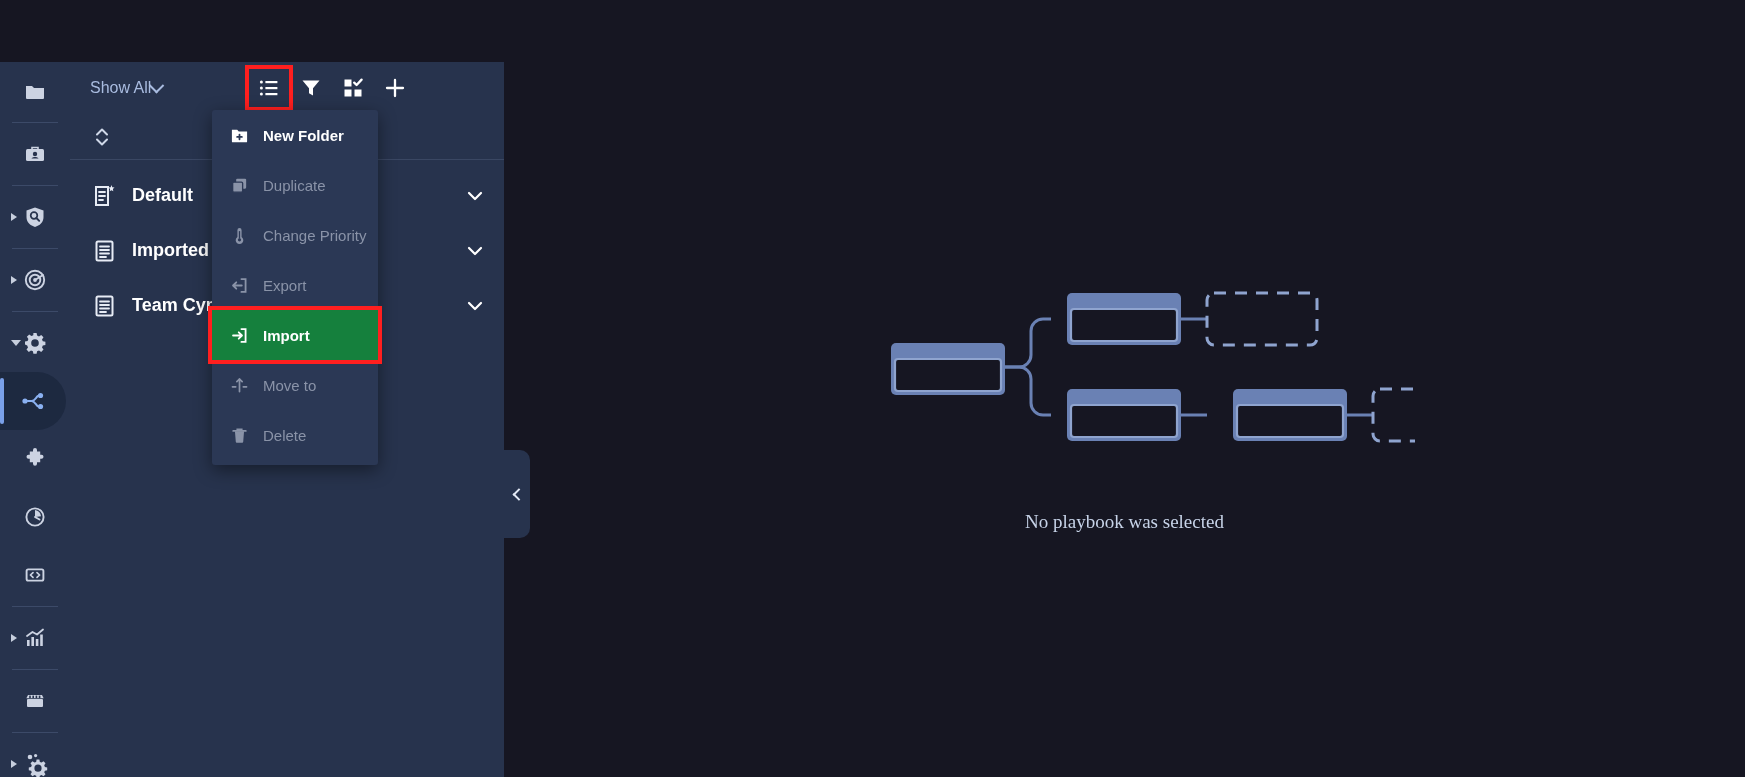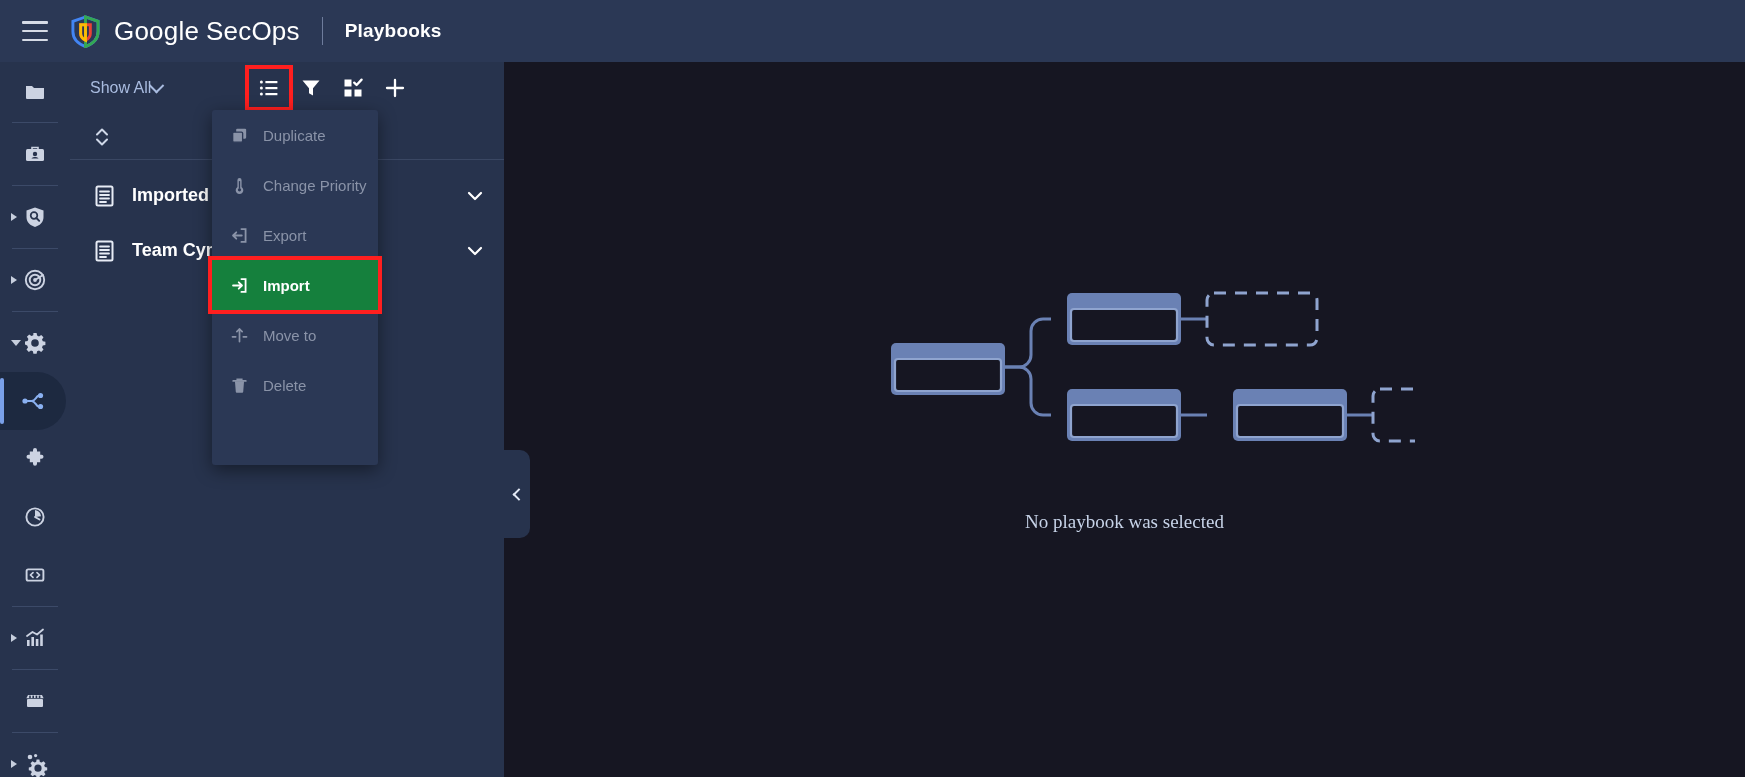--- a/index.html
+++ b/index.html
@@ -149,40 +149,20 @@
   .collapse-handle .ch {
     width: 9px; height: 9px; border-left: 2.5px solid #e2e8f4; border-bottom: 2.5px solid #e2e8f4;
     transform: rotate(45deg) translate(1px,-1px);
   }
 </style>
 </head>
 <body>
 
 <div id="app">
 
-  <div class="topbar">
-    <div class="hamburger">
-      <span></span>
-        <span></span>
-        <span></span>
-    </div>
-    <svg class="shield" viewBox="0 0 32 34">
-      <path d="M16 2 L29 6.5 V17 C29 25 23 30 16 32.5 C9 30 3 25 3 17 V6.5 Z" fill="none" stroke="#4285F4" stroke-width="3"></path>
-      <path d="M29 17 C29 25 23 30 16 32.5 C16 32.5 16 2 16 2 L29 6.5 Z" fill="none" stroke="#34A853" stroke-width="3"></path>
-      <path d="M16 2 L29 6.5 V11 L16 7 Z" fill="none" stroke="#4285F4" stroke-width="0"></path>
-      <path d="M11 10 H21 V19 C21 23 18 25 16 26 C14 25 11 23 11 19 Z" fill="none" stroke="#EA4335" stroke-width="3"></path>
-      <path d="M11 10 V19 C11 23 14 25 16 26 V10 Z" fill="none" stroke="#FBBC05" stroke-width="3"></path>
-    </svg>
-    <div class="brand">
-      <span class="g">Google</span>
-      <span class="s">SecOps</span>
-    </div>
-    <div class="divider-v"></div>
-    <div class="page-title">Playbooks</div>
-  </div>
 
   <div class="rail">
 
     <div class="rail-item">
       <svg class="ric" width="24" height="24" viewBox="0 0 24 24">
         <path d="M3 7 h6 l2 2 h10 v10 a1 1 0 0 1 -1 1 H4 a1 1 0 0 1 -1 -1 Z" fill="currentColor"></path>
       </svg>
     </div>
     <div class="rail-sep"></div>
 
@@ -335,20 +315,31 @@
       <div class="sortbtn">
         <svg width="16" height="22" viewBox="0 0 16 22">
           <path d="M3 8.5 L8 3.5 L13 8.5" fill="none" stroke="#cfd8e8" stroke-width="2" stroke-linecap="round" stroke-linejoin="round"></path>
           <path d="M3 13.5 L8 18.5 L13 13.5" fill="none" stroke="#cfd8e8" stroke-width="2" stroke-linecap="round" stroke-linejoin="round"></path>
         </svg>
       </div>
     </div>
 
     <div style="padding-top:8px;">
 
+      <div class="folder-row">
+        <svg class="ficon" width="26" height="26" viewBox="0 0 26 26">
+          <path d="M4 4 h12 v18 H4 Z" fill="none" stroke="currentColor" stroke-width="2"></path>
+          <path d="M7 9 h6 M7 13 h6 M7 17 h4" stroke="currentColor" stroke-width="1.8" stroke-linecap="round"></path>
+          <path d="M19.5 2 l.8 2.2 2.2 .3 -1.6 1.6 .4 2.2 -1.8 -1.1 -1.8 1.1 .4 -2.2 -1.6 -1.6 2.2 -.3 Z" fill="currentColor"></path>
+        </svg>
+        <span class="fname">Default</span>
+        <svg class="fchev" width="22" height="22" viewBox="0 0 22 22">
+          <path d="M5 8 L11 14 L17 8" fill="none" stroke="currentColor" stroke-width="2.2" stroke-linecap="round" stroke-linejoin="round"></path>
+        </svg>
+      </div>
 
       <div class="folder-row">
         <svg class="ficon" width="26" height="26" viewBox="0 0 26 26">
           <rect x="4.5" y="3.5" width="16" height="19" rx="1.5" fill="none" stroke="currentColor" stroke-width="2"></rect>
           <path d="M8 8.5 h9 M8 12 h9 M8 15.5 h9 M8 19 h6" stroke="currentColor" stroke-width="1.8" stroke-linecap="round"></path>
         </svg>
         <span class="fname">Imported Playbooks</span>
         <svg class="fchev" width="22" height="22" viewBox="0 0 22 22">
           <path d="M5 8 L11 14 L17 8" fill="none" stroke="currentColor" stroke-width="2.2" stroke-linecap="round" stroke-linejoin="round"></path>
         </svg>
@@ -362,20 +353,27 @@
         <span class="fname">Team Cymru Scout</span>
         <svg class="fchev" width="22" height="22" viewBox="0 0 22 22">
           <path d="M5 8 L11 14 L17 8" fill="none" stroke="currentColor" stroke-width="2.2" stroke-linecap="round" stroke-linejoin="round"></path>
         </svg>
       </div>
     </div>
   </div>
 
   <div class="ctxmenu">
 
+    <div class="mi enabled">
+      <svg class="micon" width="19" height="19" viewBox="0 0 20 20">
+        <path d="M2 4 h5.6 l1.6 1.8 H18 v10.4 a1 1 0 0 1 -1 1 H3 a1 1 0 0 1 -1 -1 Z" fill="currentColor"></path>
+        <path d="M10 9 v5 M7.5 11.5 h5" stroke="#2b3855" stroke-width="1.9" stroke-linecap="round"></path>
+      </svg>
+      <span class="mlabel">New Folder</span>
+    </div>
 
     <div class="mi disabled">
       <svg class="micon" width="19" height="19" viewBox="0 0 20 20">
         <rect x="6.5" y="2.8" width="10.5" height="10.5" rx="1.2" fill="currentColor"></rect>
         <rect x="2.8" y="6.5" width="10.5" height="10.5" rx="1.2" fill="currentColor" stroke="#2b3855" stroke-width="1.4"></rect>
       </svg>
       <span class="mlabel">Duplicate</span>
     </div>
 
     <div class="mi disabled">

